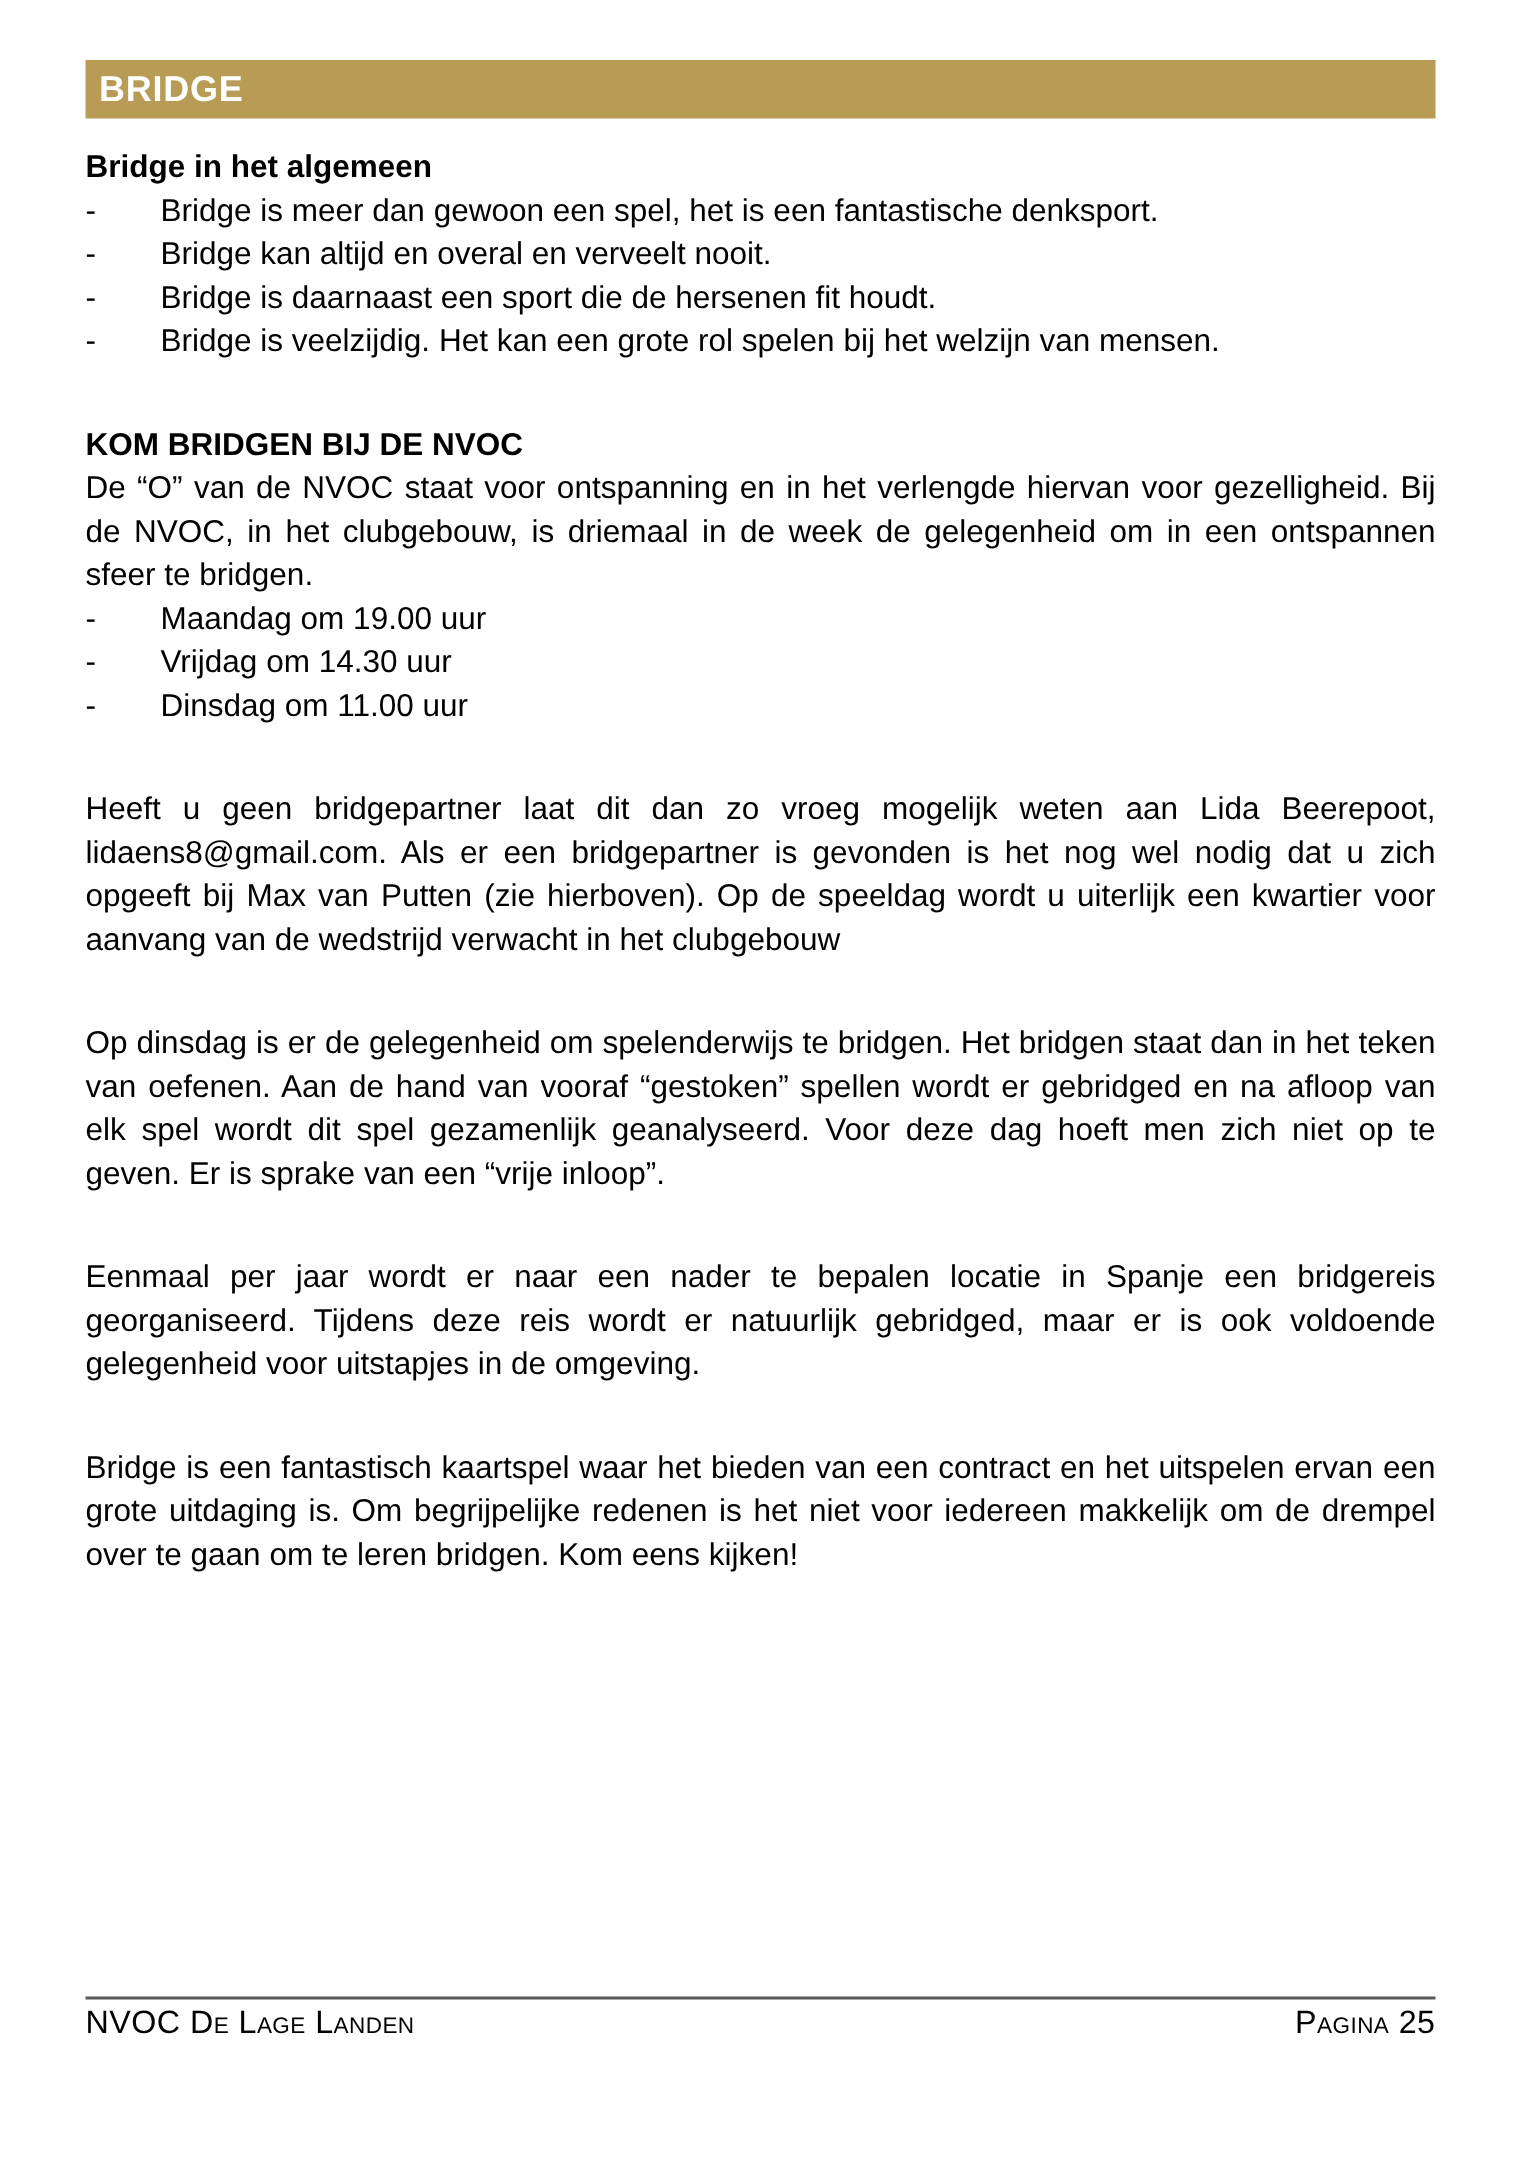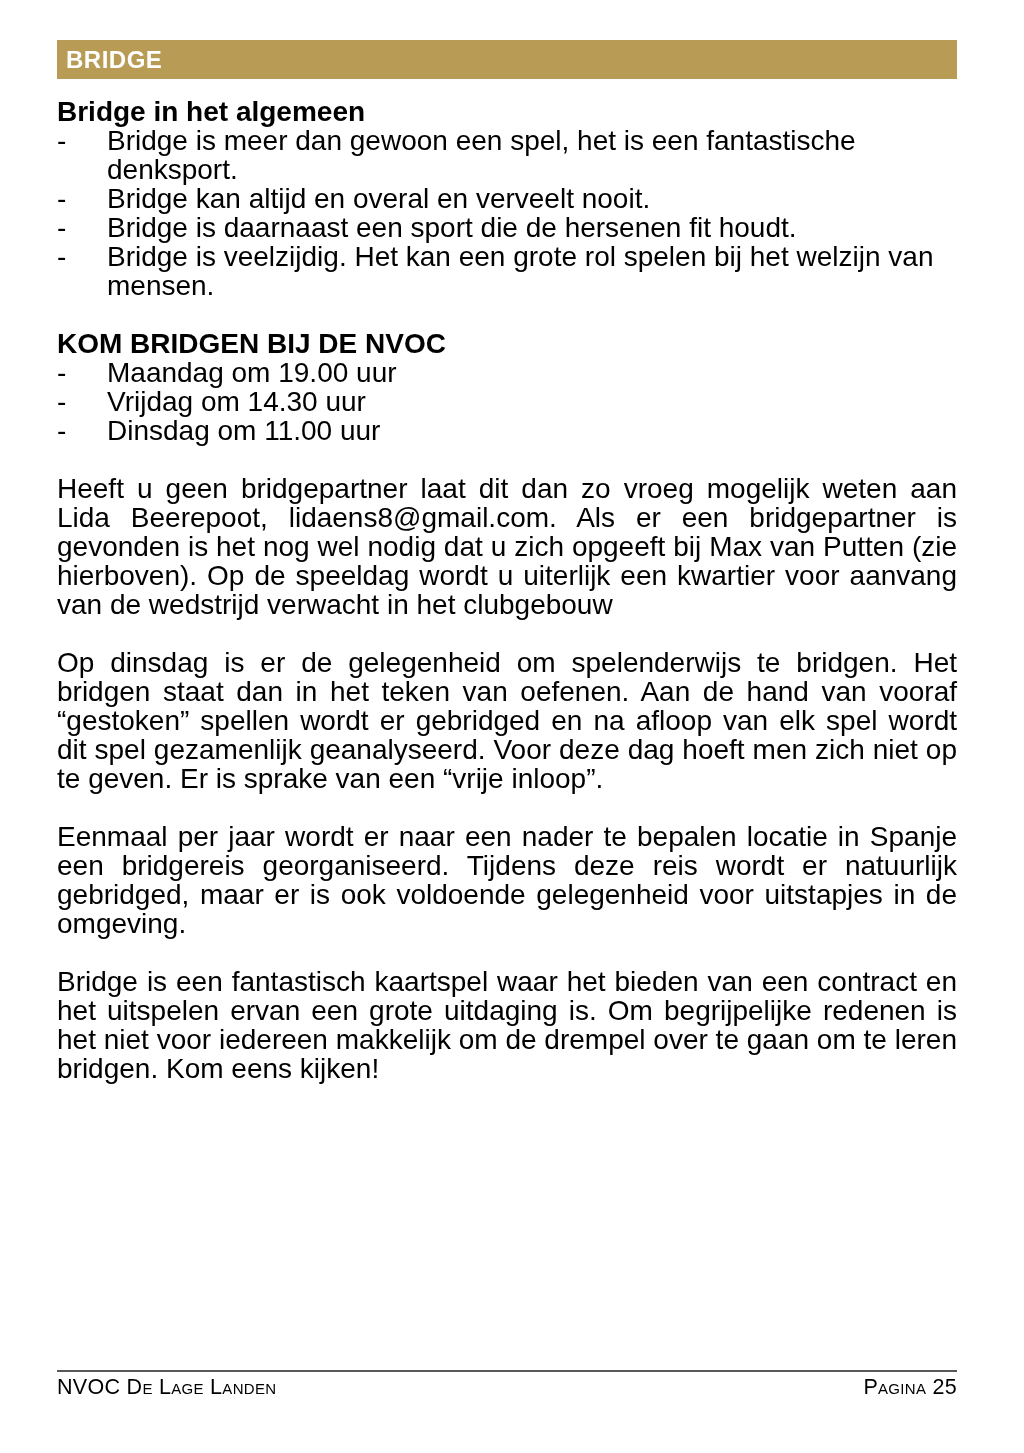--- a/index.html
+++ b/index.html
@@ -36,24 +36,24 @@
     padding-left: 9px;
     box-sizing: border-box;
     margin-bottom: 18px;
   }
   .banner-title {
     font-size: 24px;
     font-weight: bold;
     letter-spacing: 0.5px;
   }
   main {
-    font-size: 28px;
+    font-size: 21px;
     line-height: 29px;
   }
-  .sec { margin-top: 29px; }
+  .sec { margin-top: 40px; }
   .sec:first-child { margin-top: 0; }
   .heading + .bullets { margin-top: 0; }
   .heading + .para { margin-top: 0; }
   .para + .bullets { margin-top: 0; }
   .heading {
     font-weight: bold;
   }
   .para {
     text-align: justify;
   }
@@ -63,21 +63,21 @@
   .dash {
     flex: 0 0 35px;
   }
   .bullet-text {
     flex: 1 1 auto;
     margin-left: 15px;
   }
   footer {
     position: absolute;
     left: 57px;
-    top: 1370px;
+    top: 1331px;
     width: 900px;
   }
   .footer-rule {
     border-top: 2px solid #58595B;
     height: 0;
   }
   .footer-row {
     display: flex;
     justify-content: space-between;
     align-items: baseline;
@@ -111,20 +111,21 @@
           <div class="bullet-row">
             <span class="dash">-</span>
             <span class="bullet-text">Bridge is daarnaast een sport die de hersenen fit houdt.</span>
           </div>
           <div class="bullet-row">
             <span class="dash">-</span>
             <span class="bullet-text">Bridge is veelzijdig. Het kan een grote rol spelen bij het welzijn van mensen.</span>
           </div>
         </div>
         <div class="sec heading">KOM BRIDGEN BIJ DE NVOC</div>
+        <div class="sec para">De “O” van de NVOC staat voor ontspanning en in het verlengde hiervan voor gezelligheid. Bij de NVOC, in het clubgebouw, is driemaal in de week de gelegenheid om in een ontspannen sfeer te bridgen.</div>
         <div class="sec bullets">
           <div class="bullet-row">
             <span class="dash">-</span>
             <span class="bullet-text">Maandag om 19.00 uur</span>
           </div>
           <div class="bullet-row">
             <span class="dash">-</span>
             <span class="bullet-text">Vrijdag om 14.30 uur</span>
           </div>
           <div class="bullet-row">

